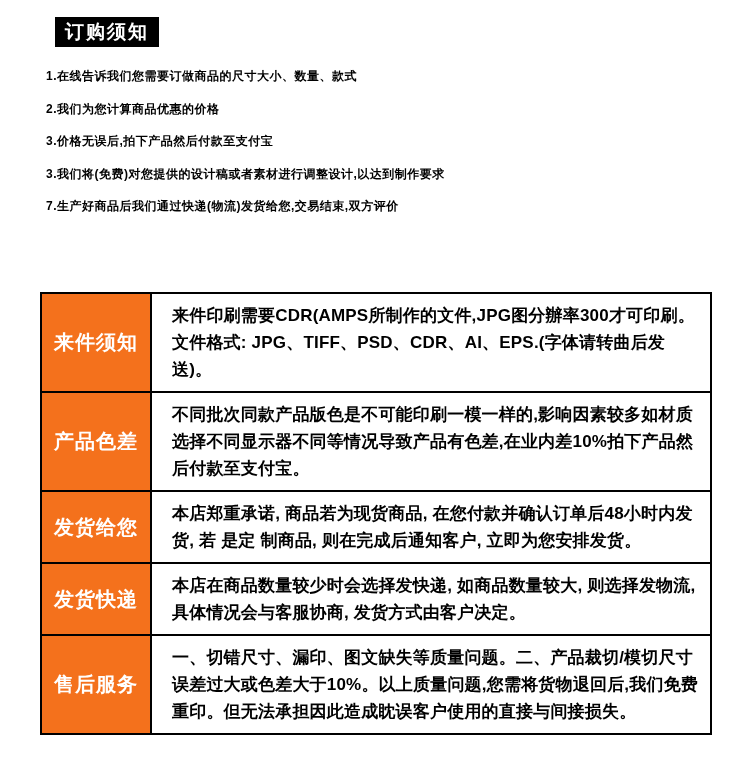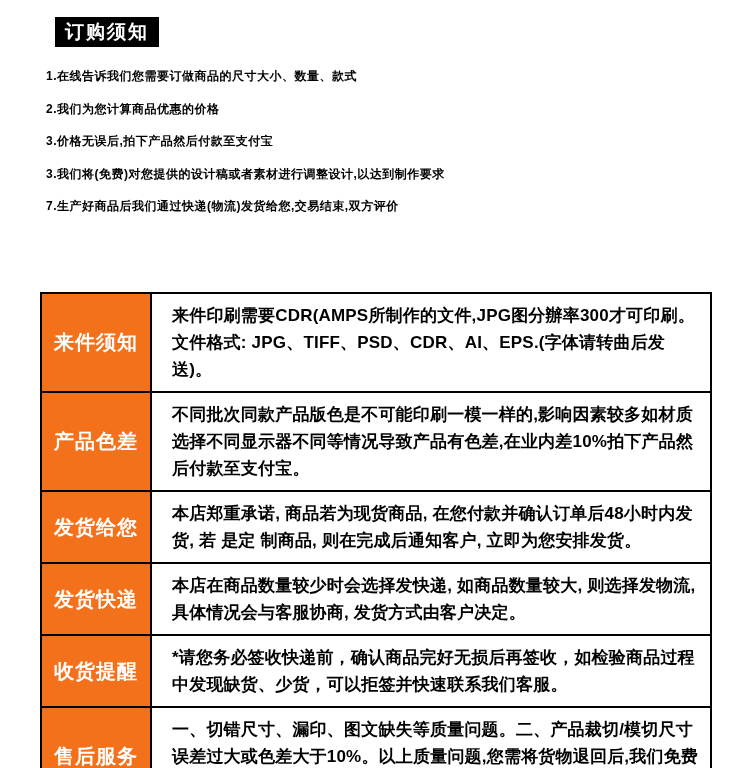--- a/index.html
+++ b/index.html
@@ -110,24 +110,20 @@
         <td class="content-cell">不同批次同款产品版色是不可能印刷一模一样的,影响因素较多如材质选择不同显示器不同等情况导致产品有色差,在业内差10%拍下产品然后付款至支付宝。</td>
       </tr>
       <tr class="r3">
         <td class="label-cell">发货给您</td>
         <td class="content-cell">本店郑重承诺, 商品若为现货商品, 在您付款并确认订单后48小时内发货, 若 是定 制商品, 则在完成后通知客户, 立即为您安排发货。</td>
       </tr>
       <tr class="r4">
         <td class="label-cell">发货快递</td>
         <td class="content-cell">本店在商品数量较少时会选择发快递, 如商品数量较大, 则选择发物流, 具体情况会与客服协商, 发货方式由客户决定。</td>
       </tr>
-      <tr class="r5">
-        <td class="label-cell">收货提醒</td>
-        <td class="content-cell">*请您务必签收快递前，确认商品完好无损后再签收，如检验商品过程中发现缺货、少货，可以拒签并快速联系我们客服。</td>
-      </tr>
       <tr class="r6">
         <td class="label-cell">售后服务</td>
         <td class="content-cell">一、切错尺寸、漏印、图文缺失等质量问题。二、产品裁切/模切尺寸误差过大或色差大于10%。以上质量问题,您需将货物退回后,我们免费重印。但无法承担因此造成眈误客户使用的直接与间接损失。</td>
       </tr>
     </tbody>
   </table>
 
 </div>
 
 </body></html>

